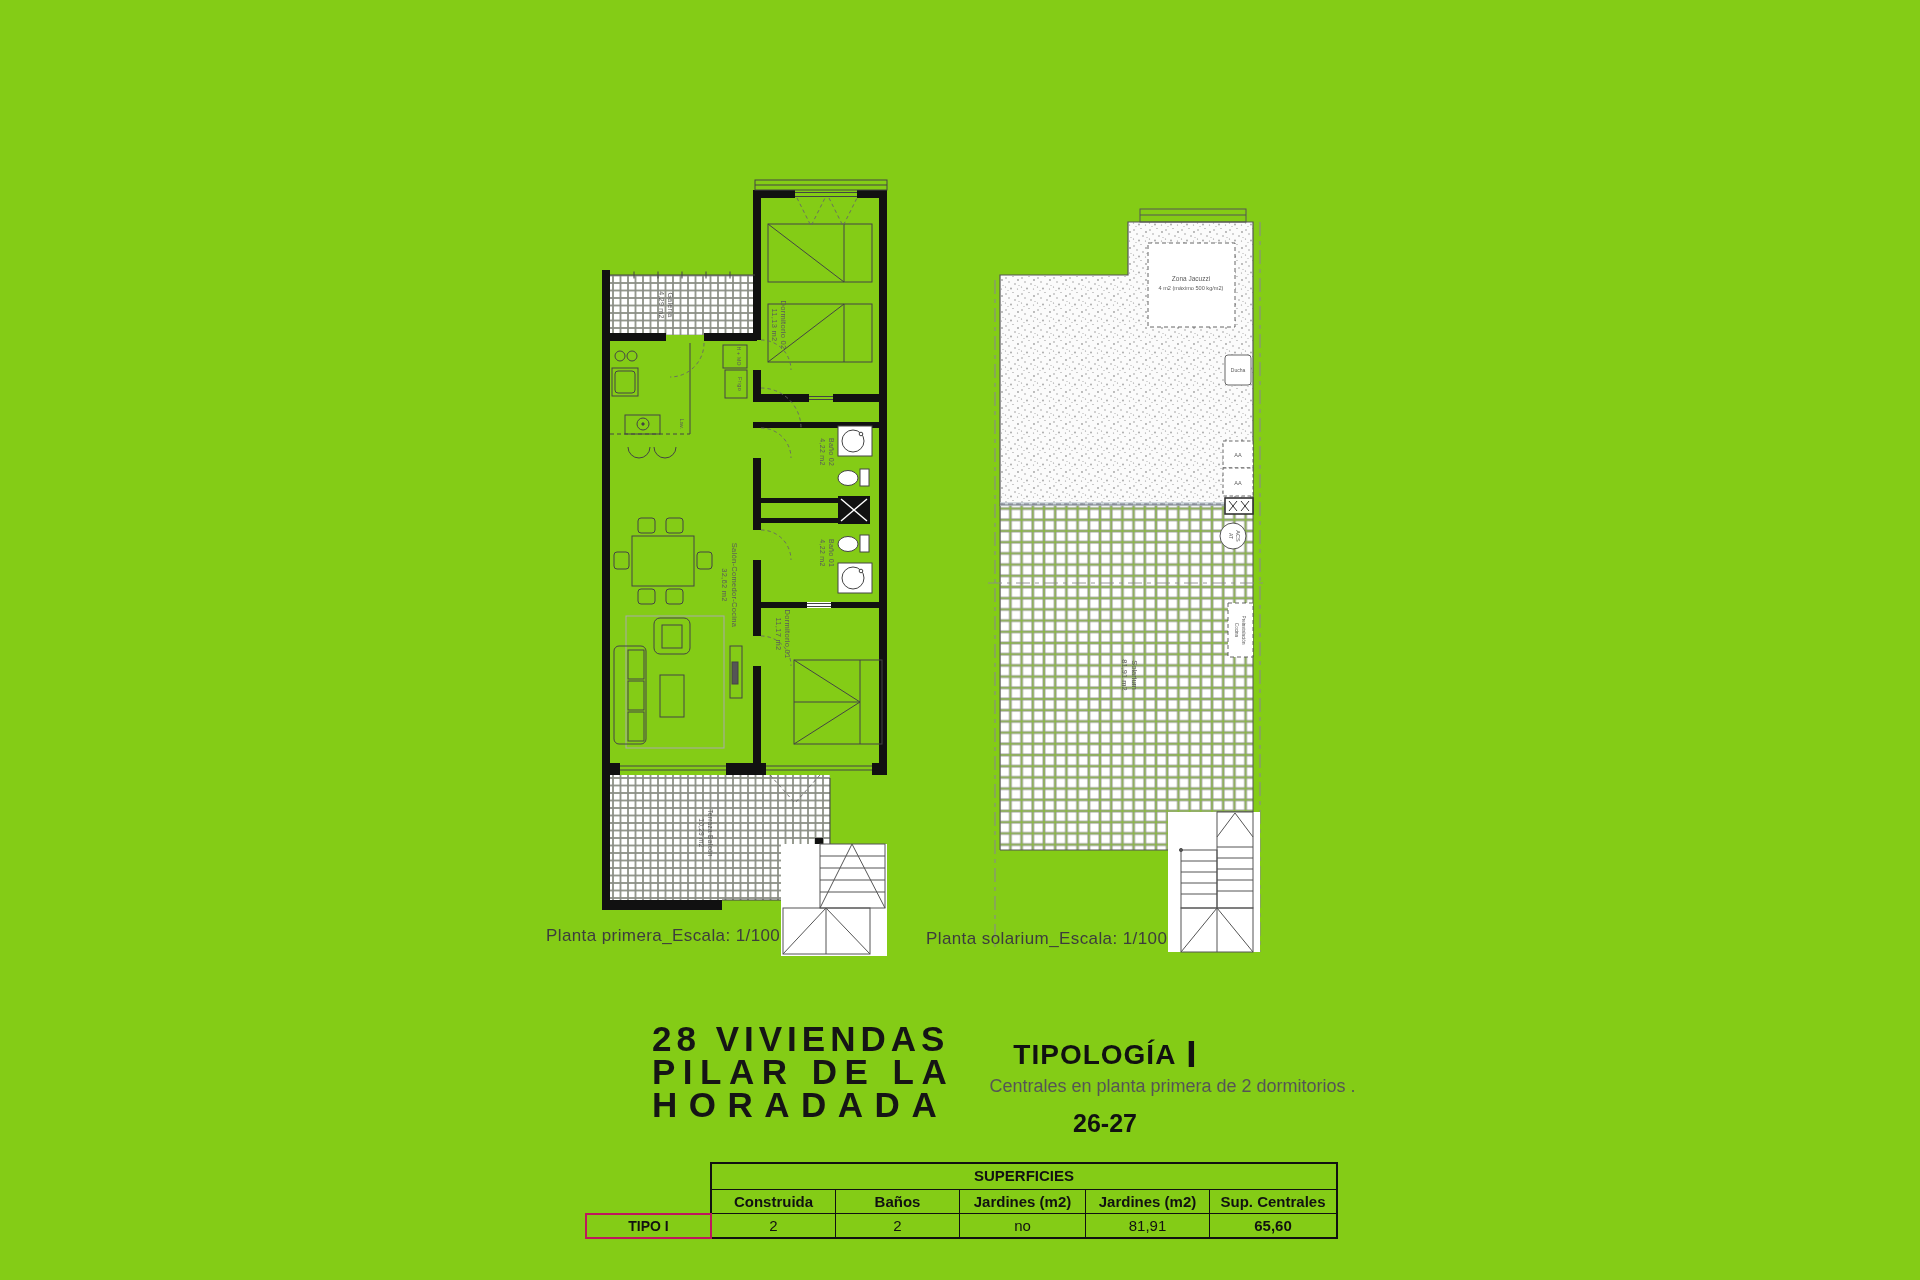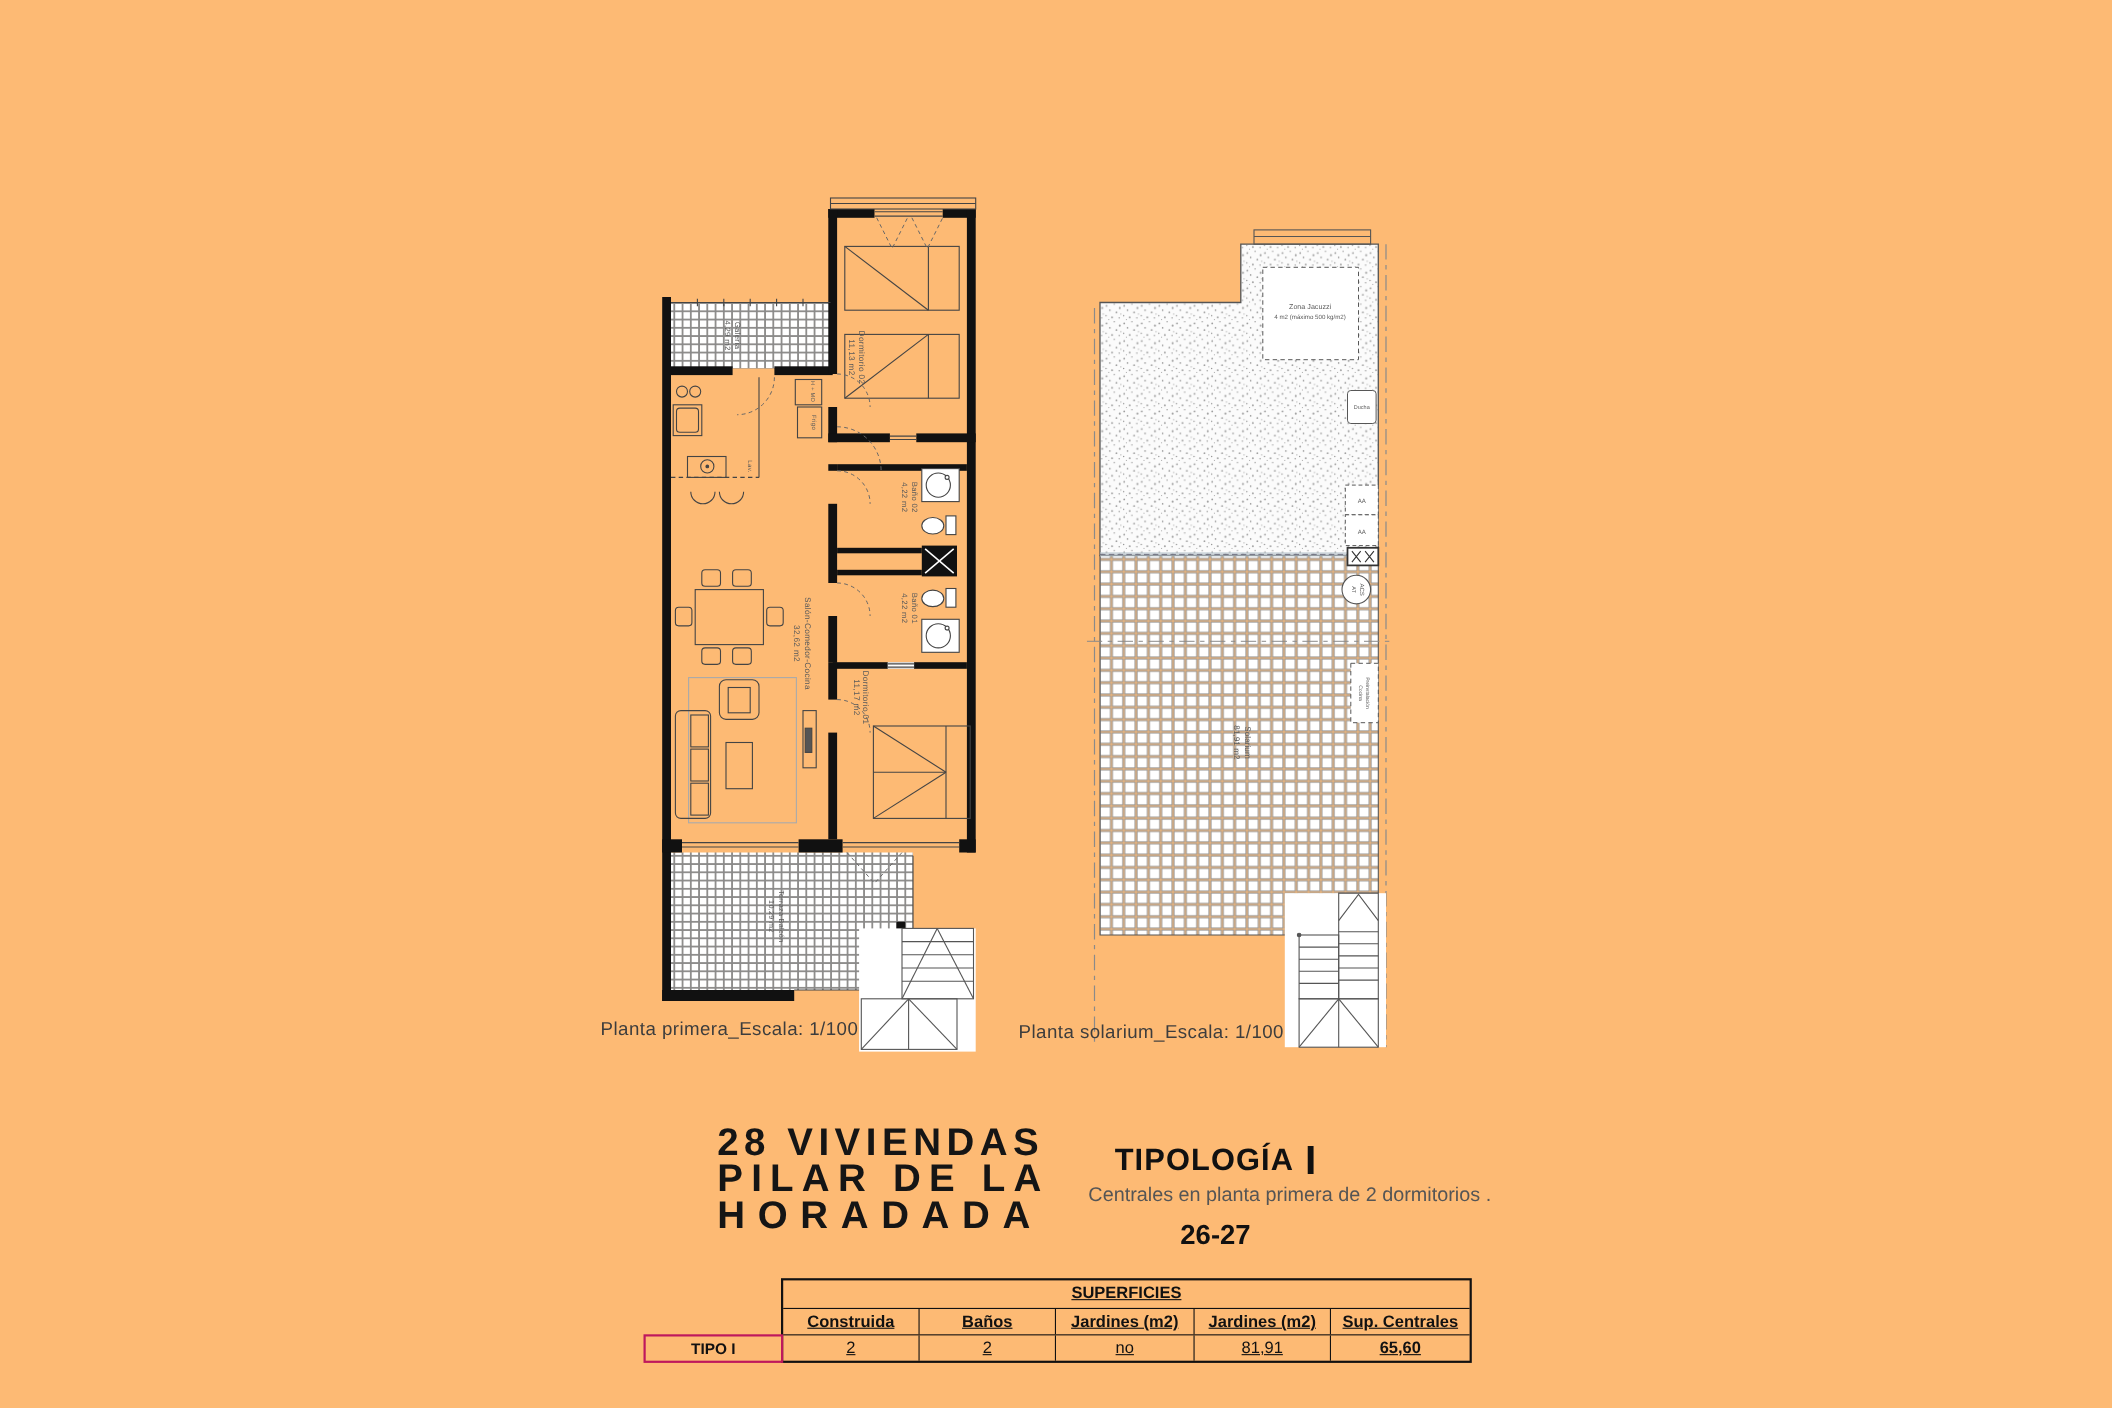--- a/index.html
+++ b/index.html
@@ -1,36 +1,36 @@
 <!DOCTYPE html>
 <html><head>
 <meta charset="utf-8">
 <style>
   html,body{margin:0;padding:0;background:#fff;}
-  .sheet{position:relative;width:1920px;height:1280px;background:#fdba74;overflow:hidden;
+  .sheet{position:relative;width:1920px;height:1280px;background:#84cc16;overflow:hidden;
          font-family:"Liberation Sans","DejaVu Sans",sans-serif;color:#222;}
   .abs{position:absolute;}
   .caption{font-size:17px;color:#3d3d3d;letter-spacing:0.4px;}
   
   .project{left:652px;top:1022px;width:240px;font-weight:bold;color:#151515;}
   .project div{font-size:35px;line-height:33px;white-space:nowrap;}
   .ls1{letter-spacing:5px;}
   .ls2{letter-spacing:7.5px;}
   .ls3{letter-spacing:11.5px;}
   .viv-title{left:955px;top:982px;width:300px;text-align:center;font-size:43px;font-weight:bold;
              color:#111;letter-spacing:1px;}
   .viv-sub{left:955px;top:1034px;width:300px;text-align:center;color:#111;}
   .viv-sub .sub{font-size:28px;font-weight:bold;letter-spacing:1px;}
   .viv-sub .mark{font-size:37px;font-weight:bold;margin-left:10px;vertical-align:-3px;}
   .viv-desc{left:985px;top:1076px;width:375px;text-align:center;font-size:18px;color:#555;}
   .viv-units{left:955px;top:1109px;width:300px;text-align:center;font-size:25px;font-weight:bold;color:#111;}
   
   .tbl{left:585px;top:1162px;width:753px;height:77px;font-size:15px;color:#111;}
   .tbl *{box-sizing:border-box;}
-  .tbl-right{position:absolute;left:125px;top:0;width:628px;height:77px;border:2px solid #111;text-decoration:underline;}
+  .tbl-right{position:absolute;left:125px;top:0;width:628px;height:77px;border:2px solid #111;}
   .tbl-title{height:26px;line-height:24px;text-align:center;font-weight:bold;border-bottom:1px solid #111;}
   .tbl-row{display:flex;}
   .tbl-hrow{height:24px;border-bottom:1px solid #111;font-weight:bold;}
   .tbl-vrow{height:23px;}
   .cell{border-right:1px solid #111;display:flex;align-items:center;justify-content:center;height:100%;}
   .cell:last-child{border-right:none;}
   .c1{width:124px;}.c2{width:124px;}.c3{width:126px;}.c4{width:124px;}.c5{flex:1;}
   .bold{font-weight:bold;}
   .tbl-label{position:absolute;left:0;top:51px;width:127px;height:26px;border:2px solid #be185d;
              display:flex;align-items:center;justify-content:center;font-weight:bold;font-size:14px;}

